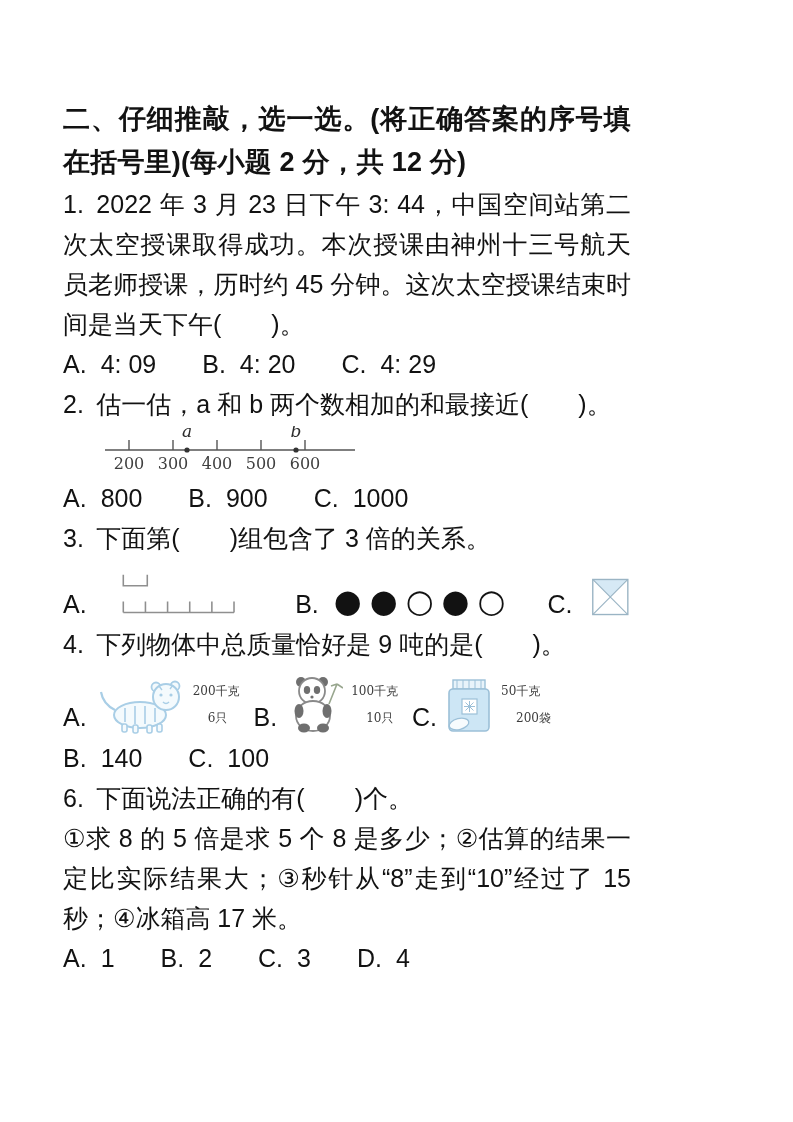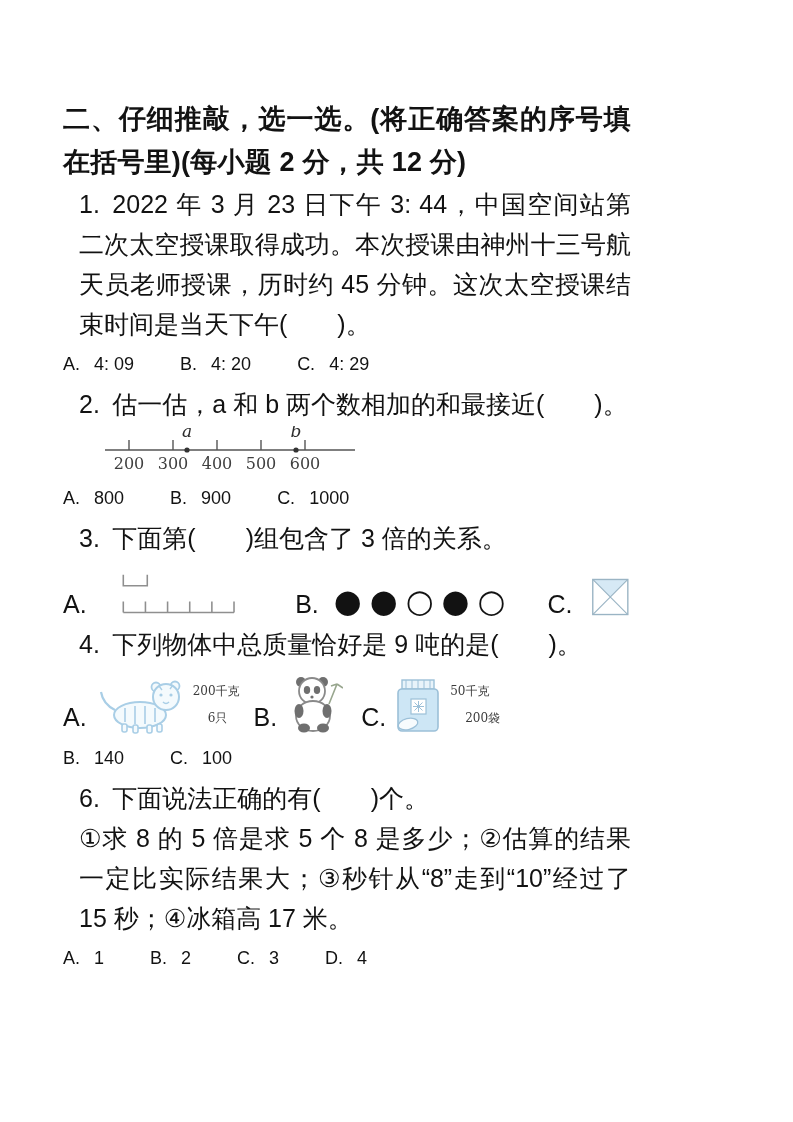--- a/index.html
+++ b/index.html
@@ -17,25 +17,24 @@
   }
   .title {
     font-size:27px; font-weight:700;
     line-height:43px;
     text-align:justify;
     letter-spacing:0.2px;
   }
   .para {
     font-size:25px; line-height:40px;
     text-align:justify;
-    margin-left:16px;
   }
   .opts {
     display:flex; align-items:baseline;
-    font-size:18px; height:40px; line-height:40px;
+    font-size:25px; height:40px; line-height:40px;
   }
   .opt { white-space:nowrap; margin-right:46px; }
   .opt .letter { display:inline-block; margin-right:14px; }
 
   .numline-wrap { margin:2px 0 2px 36px; height:50px; }
 
   .q3row {
     display:flex; align-items:flex-end;
     height:60px; margin:2px 0 4px 0;
     font-size:25px;
@@ -165,20 +164,24 @@
         <circle cx="27" cy="17" r="13" fill="#ffffff" stroke="#8a8a8a" stroke-width="1.8"></circle>
         <ellipse cx="22" cy="16" rx="3.2" ry="4" fill="#6f6f6f"></ellipse>
         <ellipse cx="32" cy="16" rx="3.2" ry="4" fill="#6f6f6f"></ellipse>
         <circle cx="27" cy="23" r="1.6" fill="#6f6f6f"></circle>
         <ellipse cx="28" cy="42" rx="17" ry="15" fill="#ffffff" stroke="#8a8a8a" stroke-width="1.8"></ellipse>
         <ellipse cx="14" cy="37" rx="4.5" ry="7" fill="#6f6f6f"></ellipse>
         <ellipse cx="42" cy="37" rx="4.5" ry="7" fill="#6f6f6f"></ellipse>
         <ellipse cx="19" cy="54" rx="6" ry="4.5" fill="#6f6f6f"></ellipse>
         <ellipse cx="38" cy="54" rx="6" ry="4.5" fill="#6f6f6f"></ellipse>
       </svg>
+      <span class="itemlabels">
+        <div>100千克</div>
+        <div class="count">10只</div>
+      </span>
     </div>
     <div class="q4opt">
       <span class="letter">C.</span>
       <svg width="48" height="58" viewBox="0 0 48 58">
         <rect x="8" y="4" width="32" height="9" fill="#e8f3fa" stroke="#9cc0d8" stroke-width="1.4"></rect>
         <path d="M12,4 v9 M18,4 v9 M24,4 v9 M30,4 v9 M36,4 v9" stroke="#9cc0d8" stroke-width="1"></path>
         <rect x="4" y="13" width="40" height="42" rx="4" fill="#cde6f5" stroke="#9cc0d8" stroke-width="1.6"></rect>
         <rect x="17" y="23" width="15" height="15" fill="#ffffff" stroke="#9cc0d8" stroke-width="1.2"></rect>
         <path d="M24.5,25 v11 M19,30.5 h11 M20.5,26.5 l8,8 M28.5,26.5 l-8,8" stroke="#9cc0d8" stroke-width="1"></path>
         <ellipse cx="14" cy="48" rx="10" ry="5.5" fill="#f7fbfd" stroke="#9cc0d8" stroke-width="1.3" transform="rotate(-14 14 48)"></ellipse>

